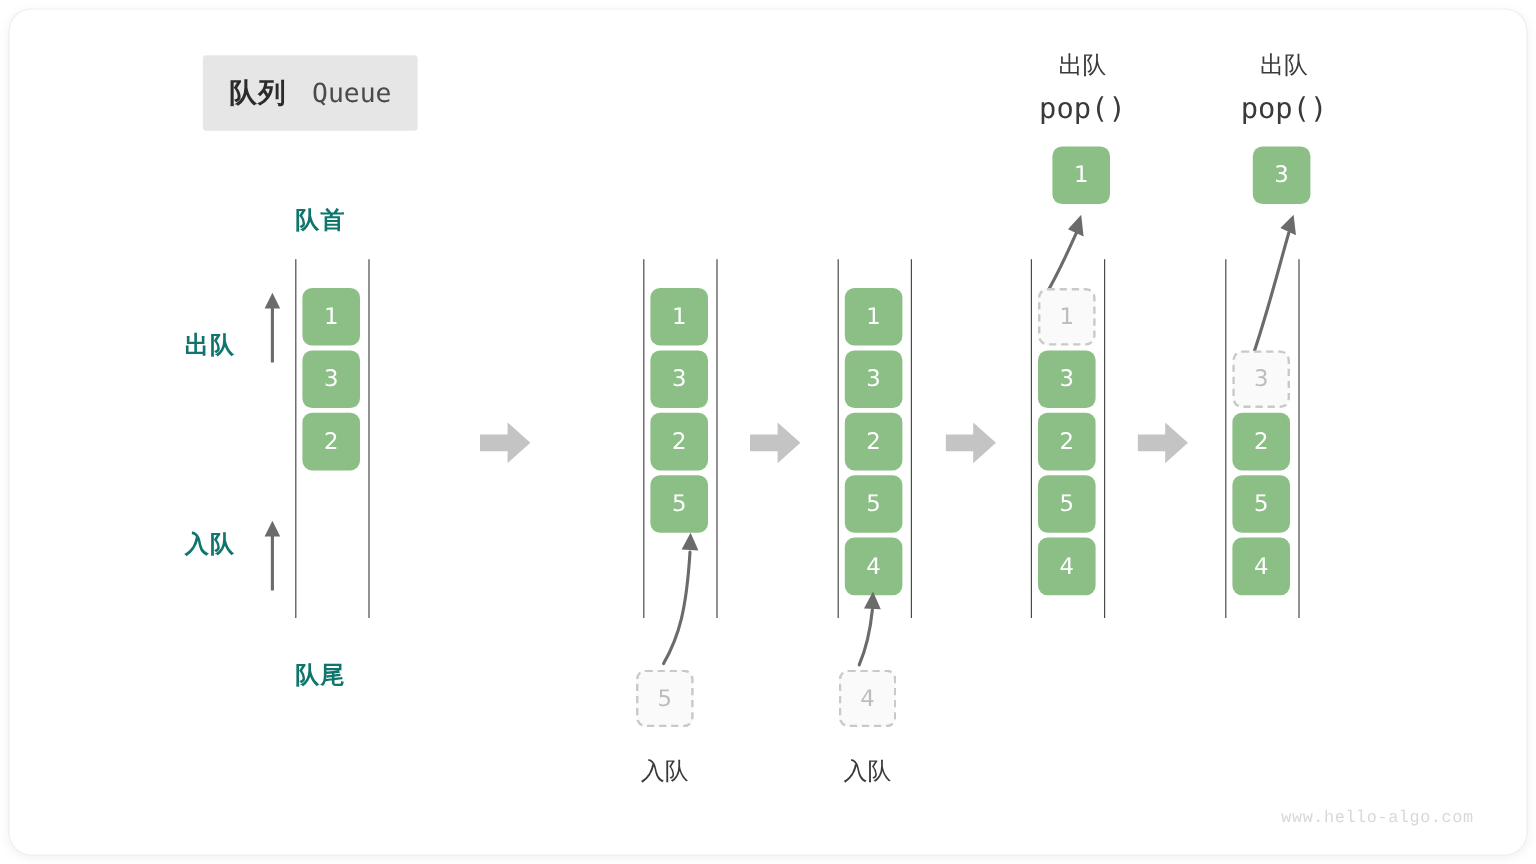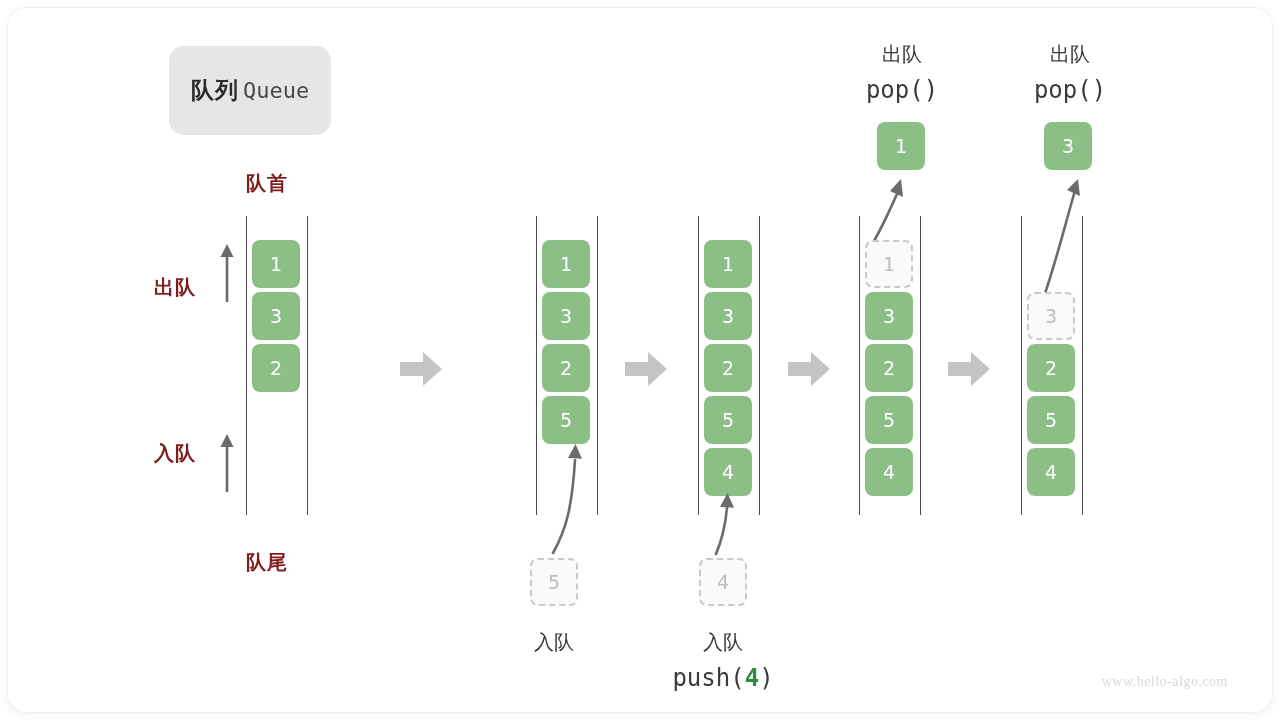--- a/index.html
+++ b/index.html
@@ -24,44 +24,44 @@
     box-shadow: 0 0 0 1px #efefef, 0 2px 10px rgba(0,0,0,0.07);
     overflow: hidden;
   }
   .abs { position: absolute; }
 
   
   #title-badge {
     left: 161px;
     top: 38px;
     background: #e6e6e6;
-    border-radius: 15px;
-    padding: 29px 22px;
+    border-radius: 3px;
+    padding: 16px 22px;
     display: flex;
     align-items: baseline;
-    gap: 4px;
+    gap: 21px;
     white-space: nowrap;
   }
   #title-badge .cn {
     font-size: 23px;
     font-weight: bold;
     color: #2b2b2b;
     letter-spacing: 1px;
   }
   #title-badge .en {
     font-size: 22px;
     color: #4a4a4a;
     font-family: "DejaVu Sans Mono", "Liberation Mono", monospace;
   }
 
   
   .cnlabel {
     font-size: 20px;
     font-weight: bold;
-    color: #7f1d1d;
+    color: #0f766e;
     letter-spacing: 1px;
     white-space: nowrap;
     text-align: right;
   }
   .oplabel {
     font-size: 20px;
     color: #3a3a3a;
     white-space: nowrap;
     text-align: center;
     line-height: 1.65;
@@ -115,21 +115,21 @@
     height: 36px;
   }
 
   
   .thin-arrow { position: absolute; }
 
   
   #watermark {
     right: 44px;
     bottom: 22px;
-    font-family: Liberation Serif, serif;
+    font-family: Liberation Mono, monospace;
     font-size: 14px;
     color: #d8d8d8;
     letter-spacing: 0.5px;
     white-space: nowrap;
   }
 </style>
 </head>
 <body>
 
 <div id="card">
@@ -205,21 +205,20 @@
     <div class="cell filled" style="left:6px; top:180px;">5</div>
     <div class="cell filled" style="left:6px; top:232px;">4</div>
   </div>
   <svg class="abs" style="left:686px; top:482px;" width="60" height="70">
     <path d="M 22,64 C 28,50 31,38 33,18" stroke="#6b6b6b" stroke-width="2.6" fill="none" stroke-linecap="round"></path>
     <polygon points="33.5,3 26,17 40,17.7" fill="#6b6b6b"></polygon>
   </svg>
   <div class="cell ghost abs" style="left:691px; top:550px;">4</div>
   <div class="oplabel abs" style="left:621px; top:618px; width:188px;">
     <div>入队</div>
-    <div class="mono"><span>push(</span><span class="hl">4</span><span>)</span></div>
   </div>
 
   <svg class="step-arrow" style="left:780px; top:343px;" viewBox="0 0 42 36">
     <polygon points="0,11 23,11 23,1 42,18 23,35 23,25 0,25" fill="#c4c4c4"></polygon>
   </svg>
 
   <div class="oplabel abs" style="left:800px; top:30px; width:188px;">
     <div>出队</div>
     <div class="mono"><span>pop(</span><span class="hl"></span><span>)</span></div>
   </div>

